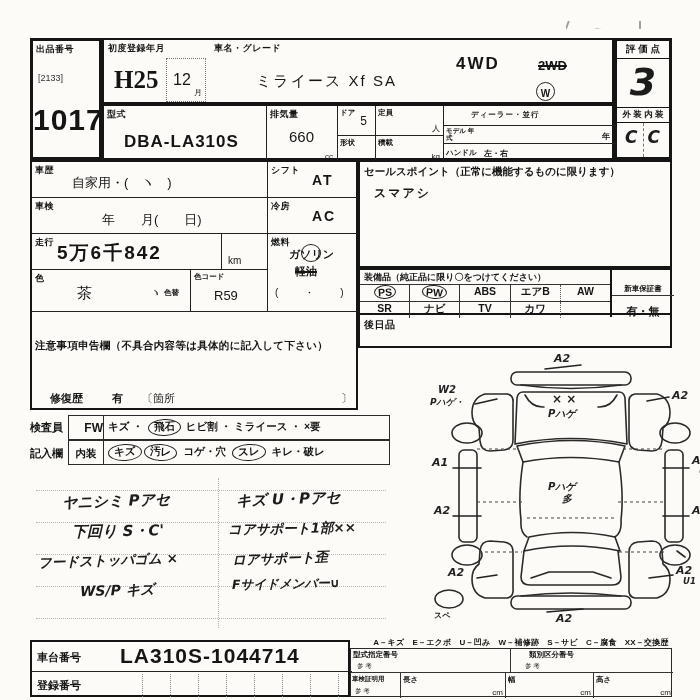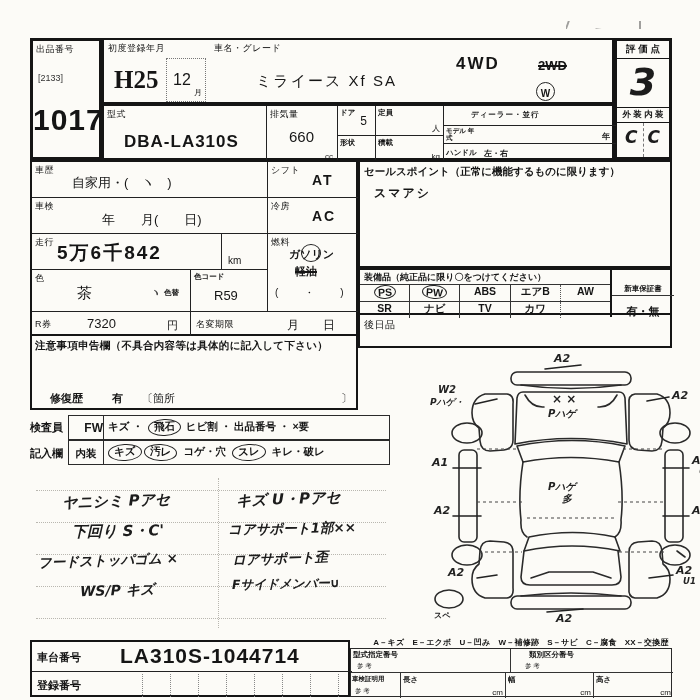--- a/index.html
+++ b/index.html
@@ -2,21 +2,21 @@
 <html><head>
 <meta charset="utf-8">
 <style>
   html,body{margin:0;padding:0;background:#eceae5;}
   .sheet{position:relative;width:700px;height:700px;background:#fcfbf7;
          font-family:"Liberation Sans",sans-serif;color:#151515;overflow:hidden;}
   .abs{position:absolute;box-sizing:border-box;}
   .b3{border:3px solid #151515;}
   .b2{border:2.5px solid #151515;}
   .b1{border:1.5px solid #2a2a2a;}
-  .lbl{font-size:9px;font-weight:normal;letter-spacing:.5px;}
+  .lbl{font-size:9px;font-weight:bold;letter-spacing:.5px;}
   .lbl7{font-size:7.5px;font-weight:bold;}
   .hw{font-family:"DejaVu Sans",sans-serif;font-weight:bold;font-style:italic;color:#1c1c1c;}
   .circ{display:inline-block;border:1.6px solid #222;border-radius:50%;padding:0 5px 1px 5px;transform:rotate(-3deg);}
   .strike{text-decoration:line-through;text-decoration-thickness:1.5px;}
   .dotline{border-top:1.5px dotted #b9b7b0;}
   .dlabel{position:absolute;font-family:"DejaVu Sans",sans-serif;font-style:italic;font-weight:bold;font-size:11px;color:#222;}
   svg{display:block;}
 </style>
 </head>
 <body>
@@ -136,28 +136,20 @@
     <div class="abs" style="left:0;top:108px;width:235px;height:42px;border-bottom:1.5px solid #222;">
       <span class="lbl" style="position:absolute;left:3px;top:2px;">色</span>
       <span style="position:absolute;left:45px;top:14px;font-size:15px;">茶</span>
       <span class="hw" style="position:absolute;left:118px;top:16px;font-size:10px;color:#444;">ヽ</span>
       <span class="lbl7" style="position:absolute;left:132px;top:18px;">色替</span>
       <span class="abs" style="left:158px;top:0;height:42px;border-left:1.5px solid #222;"></span>
       <span class="lbl7" style="position:absolute;left:162px;top:2px;">色コード</span>
       <span style="position:absolute;left:182px;top:18px;font-size:13px;">R59</span>
     </div>
 
-    <div class="abs" style="left:0;top:150px;width:328px;height:24px;border-bottom:2px solid #151515;">
-      <span class="lbl" style="position:absolute;left:3px;top:6px;">R券</span>
-      <span style="position:absolute;left:55px;top:4px;font-size:13px;">7320</span>
-      <span style="position:absolute;left:135px;top:6px;font-size:11px;">円</span>
-      <span class="abs" style="left:158px;top:0;height:24px;border-left:1.5px solid #222;"></span>
-      <span class="lbl" style="position:absolute;left:164px;top:6px;">名変期限</span>
-      <span style="position:absolute;left:255px;top:5px;font-size:12px;">月　　日</span>
-    </div>
 
     <div class="abs" style="left:0;top:174px;width:328px;height:76px;">
       <span style="position:absolute;left:3px;top:3px;font-size:10.5px;font-weight:bold;letter-spacing:.3px;">注意事項申告欄（不具合内容等は具体的に記入して下さい）</span>
       <span style="position:absolute;left:18px;bottom:6px;font-size:11px;font-weight:bold;">修復歴</span>
       <span style="position:absolute;left:80px;bottom:6px;font-size:11px;font-weight:bold;">有</span>
       <span style="position:absolute;left:110px;bottom:6px;font-size:11px;">〔箇所</span>
       <span style="position:absolute;right:8px;bottom:6px;font-size:11px;">〕</span>
     </div>
   </div>
 
@@ -196,21 +188,21 @@
   </div>
 
   <div class="abs" style="left:30px;top:415px;width:360px;height:52px;">
     <span style="position:absolute;left:0;top:5px;font-size:11px;font-weight:bold;">検査員</span>
     <span class="b1 abs" style="left:38px;top:0;width:36px;height:25px;text-align:right;">
       <span style="font-size:12px;font-weight:bold;line-height:24px;">FW</span>
     </span>
     <span class="b1 abs" style="left:74px;top:0;width:286px;height:25px;border-left:none;white-space:nowrap;padding:3px 0 0 4px;font-size:10.5px;font-weight:bold;">
       <span>キズ ・</span>
       <span class="circ" style="margin:0 2px;">飛石</span>
-      <span>ヒビ割 ・ 出品番号 ・ ×要</span>
+      <span>ヒビ割 ・ ミライース ・ ×要</span>
     </span>
     <span style="position:absolute;left:0;top:31px;font-size:11px;font-weight:bold;">記入欄</span>
     <span class="b1 abs" style="left:38px;top:25px;width:36px;height:25px;text-align:center;">
       <span style="font-size:10.5px;font-weight:bold;line-height:24px;">内装</span>
     </span>
     <span class="b1 abs" style="left:74px;top:25px;width:286px;height:25px;border-left:none;white-space:nowrap;padding:3px 0 0 4px;font-size:10.5px;font-weight:bold;">
       <span class="circ">キズ</span>
       <span class="circ" style="transform:rotate(3deg);">汚レ</span>
       <span style="margin:0 3px;">コゲ・穴</span>
       <span class="circ">スレ</span>

